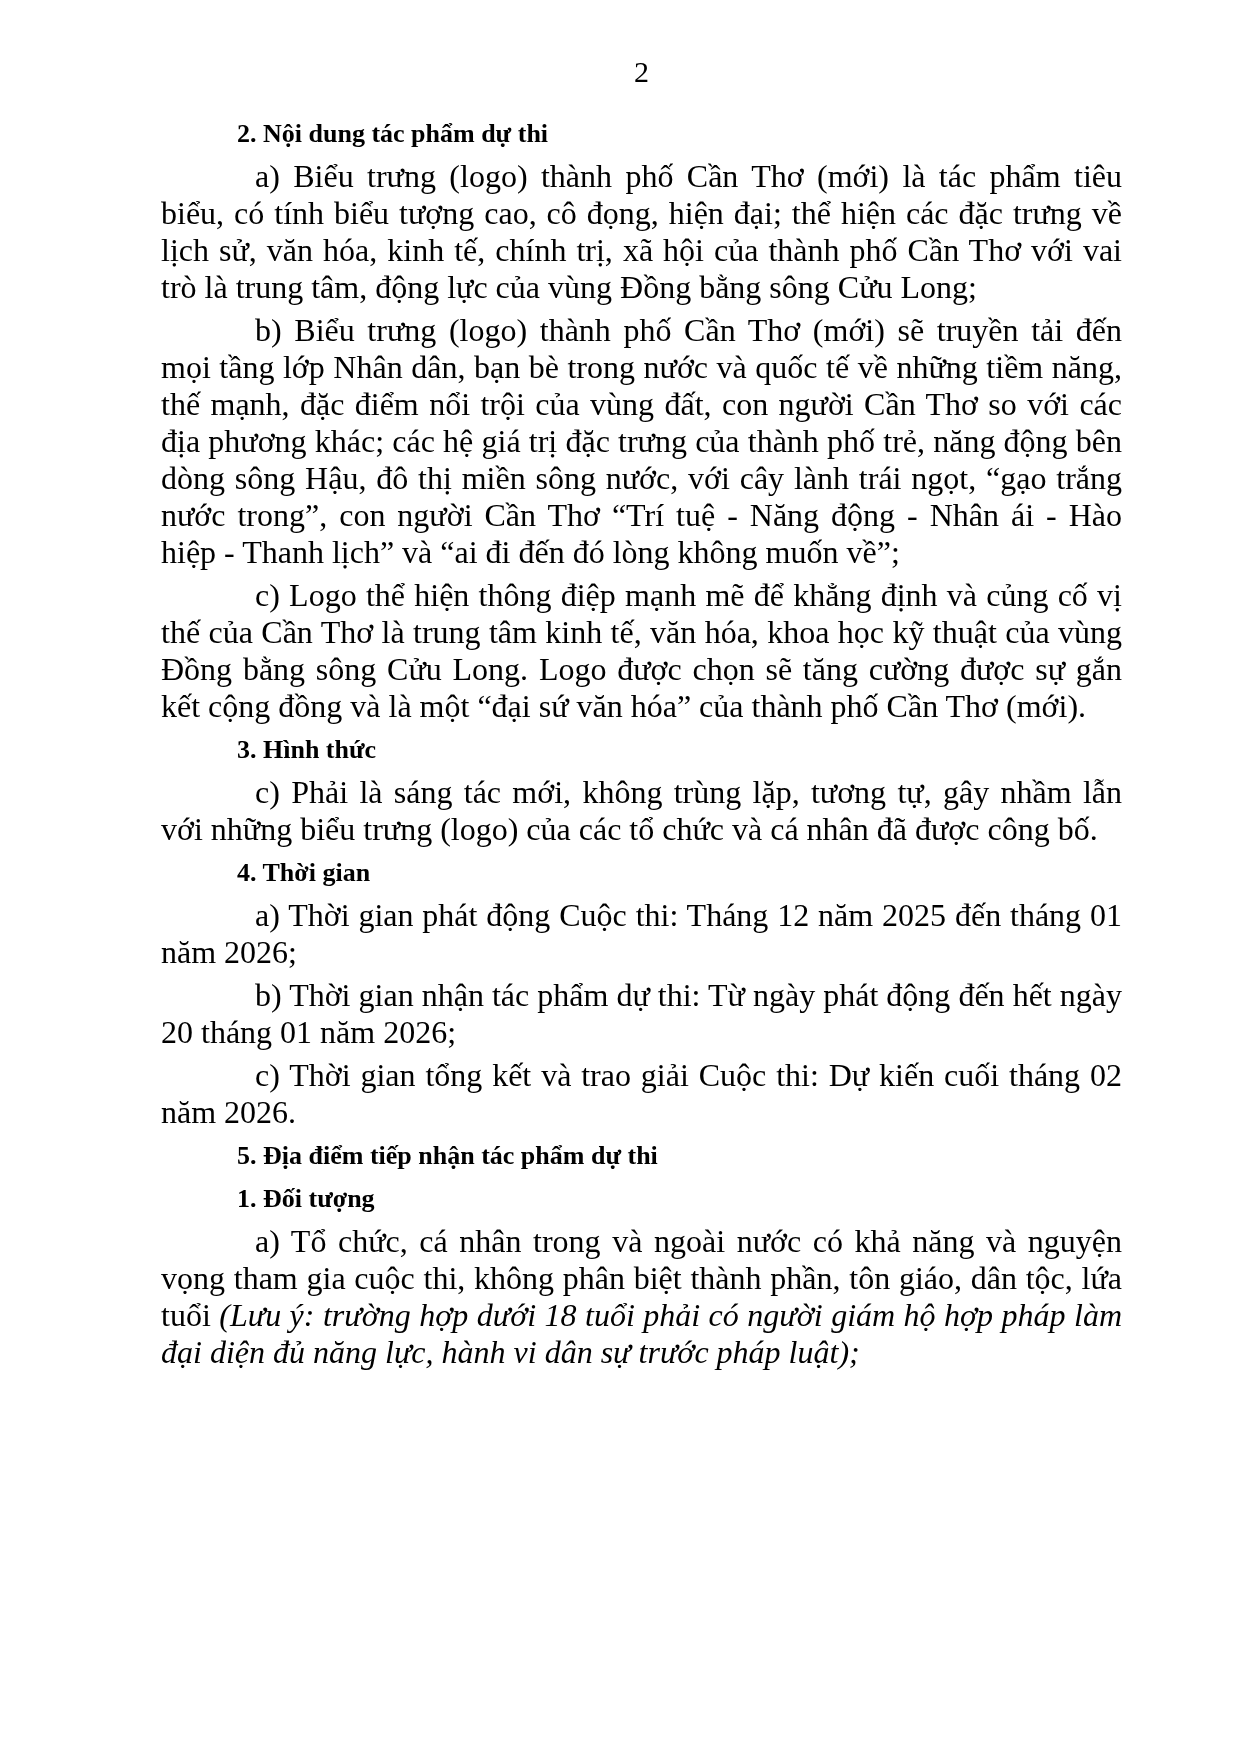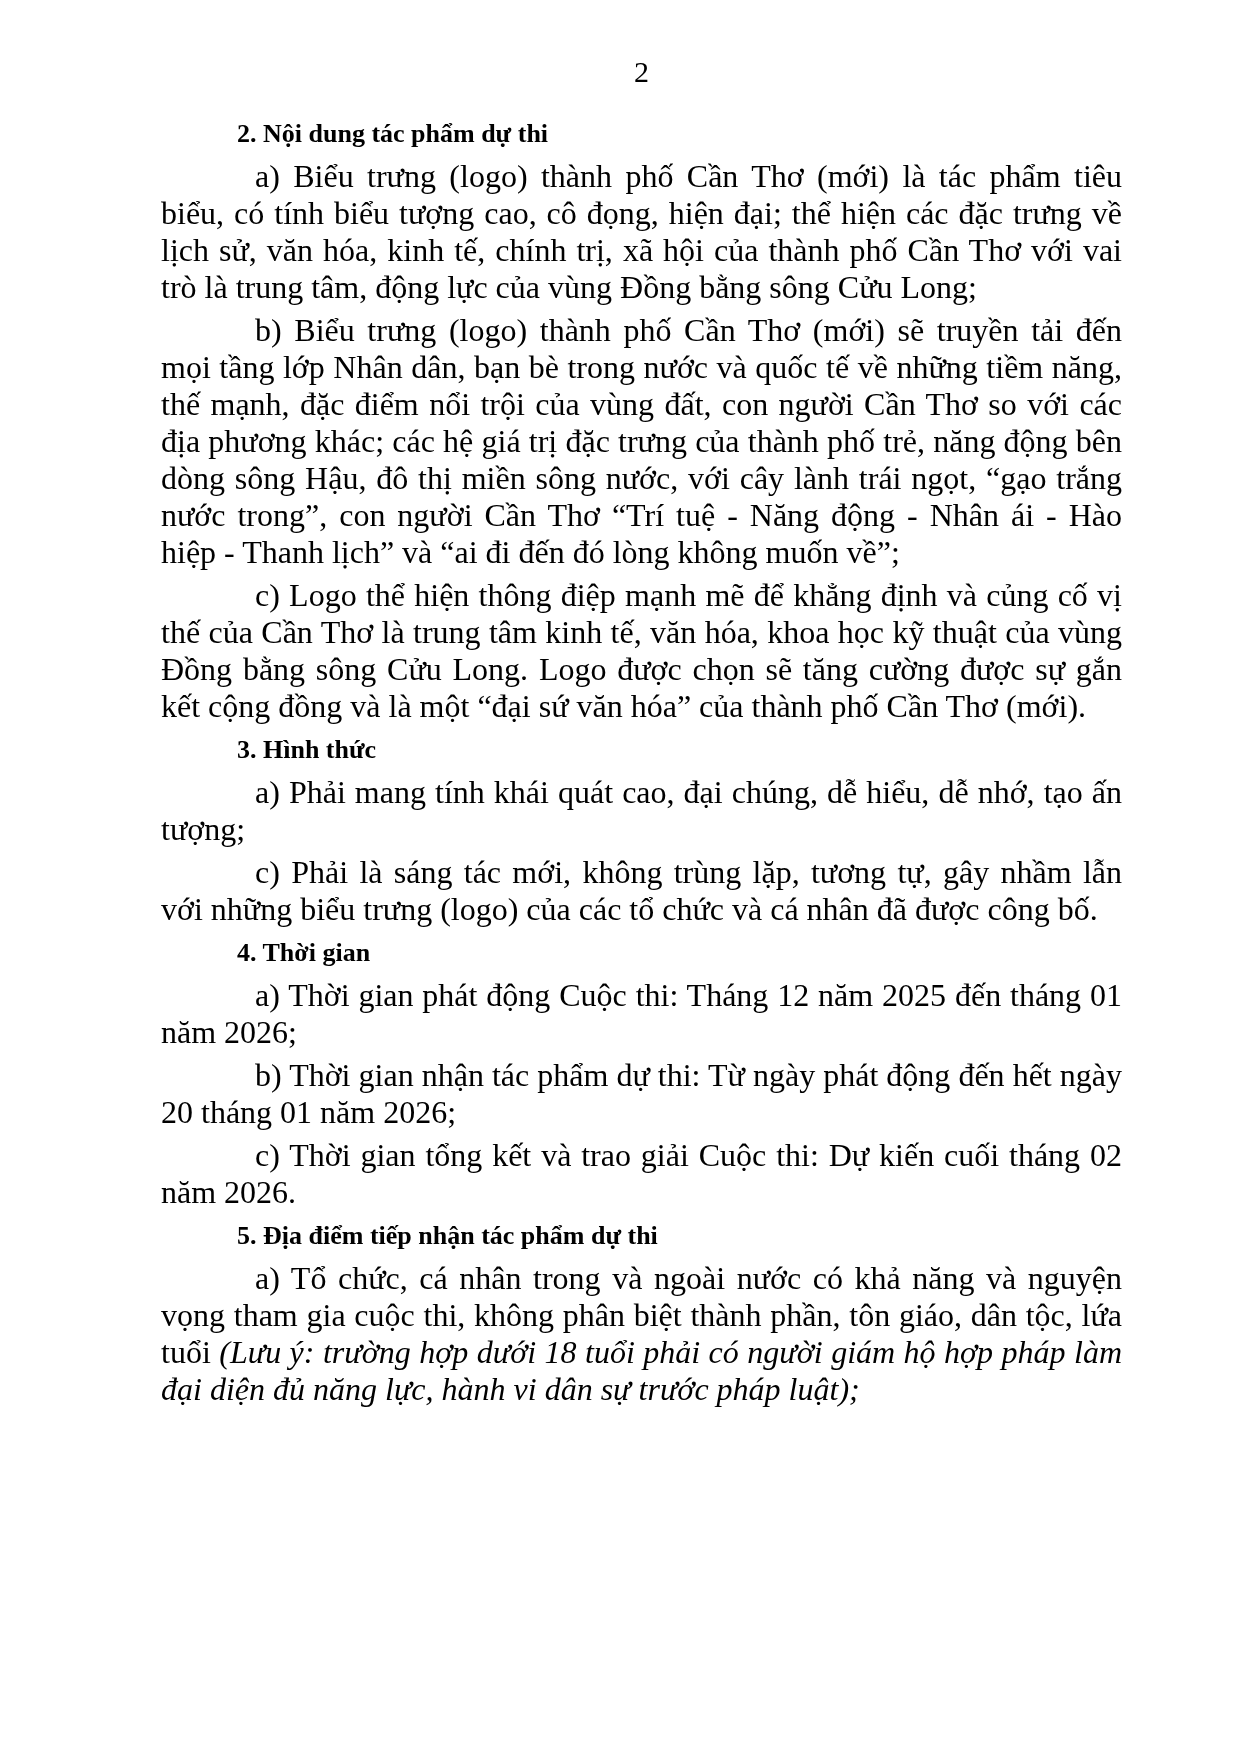--- a/index.html
+++ b/index.html
@@ -53,25 +53,25 @@
 <div class="page">
 
   <div class="page-number">2</div>
 
   <p class="hd">2. Nội dung tác phẩm dự thi</p>
   <p class="para">a) Biểu trưng (logo) thành phố Cần Thơ (mới) là tác phẩm tiêu biểu, có tính biểu tượng cao, cô đọng, hiện đại; thể hiện các đặc trưng về lịch sử, văn hóa, kinh tế, chính trị, xã hội của thành phố Cần Thơ với vai trò là trung tâm, động lực của vùng Đồng bằng sông Cửu Long;</p>
   <p class="para">b) Biểu trưng (logo) thành phố Cần Thơ (mới) sẽ truyền tải đến mọi tầng lớp Nhân dân, bạn bè trong nước và quốc tế về những tiềm năng, thế mạnh, đặc điểm nổi trội của vùng đất, con người Cần Thơ so với các địa phương khác; các hệ giá trị đặc trưng của thành phố trẻ, năng động bên dòng sông Hậu, đô thị miền sông nước, với cây lành trái ngọt, “gạo trắng nước trong”, con người Cần Thơ “Trí tuệ - Năng động - Nhân ái - Hào hiệp - Thanh lịch” và “ai đi đến đó lòng không muốn về”;</p>
   <p class="para">c) Logo thể hiện thông điệp mạnh mẽ để khẳng định và củng cố vị thế của Cần Thơ là trung tâm kinh tế, văn hóa, khoa học kỹ thuật của vùng Đồng bằng sông Cửu Long. Logo được chọn sẽ tăng cường được sự gắn kết cộng đồng và là một “đại sứ văn hóa” của thành phố Cần Thơ (mới).</p>
 
   <p class="hd">3. Hình thức</p>
-  <p class="para">a) Phải mang tính khái quát cao, đại chúng, dễ hiểu, dễ nhớ, tạo ấn tượng;</p>
   <p class="para">c) Phải là sáng tác mới, không trùng lặp, tương tự, gây nhầm lẫn với những biểu trưng (logo) của các tổ chức và cá nhân đã được công bố.</p>
 
   <p class="hd">4. Thời gian</p>
   <p class="para">a) Thời gian phát động Cuộc thi: Tháng 12 năm 2025 đến tháng 01 năm 2026;</p>
   <p class="para">b) Thời gian nhận tác phẩm dự thi: Từ ngày phát động đến hết ngày 20 tháng 01 năm 2026;</p>
   <p class="para">c) Thời gian tổng kết và trao giải Cuộc thi: Dự kiến cuối tháng 02 năm 2026.</p>
 
   <p class="hd">5. Địa điểm tiếp nhận tác phẩm dự thi</p>
 
+  <p class="hd">1. Đối tượng</p>
   <p class="para"><span>a) Tổ chức, cá nhân trong và ngoài nước có khả năng và nguyện vọng tham gia cuộc thi, không phân biệt thành phần, tôn giáo, dân tộc, lứa tuổi </span><span class="note-italic">(Lưu ý: trường hợp dưới 18 tuổi phải có người giám hộ hợp pháp làm đại diện đủ năng lực, hành vi dân sự trước pháp luật);</span></p>
 
 </div>
 
 </body></html>

